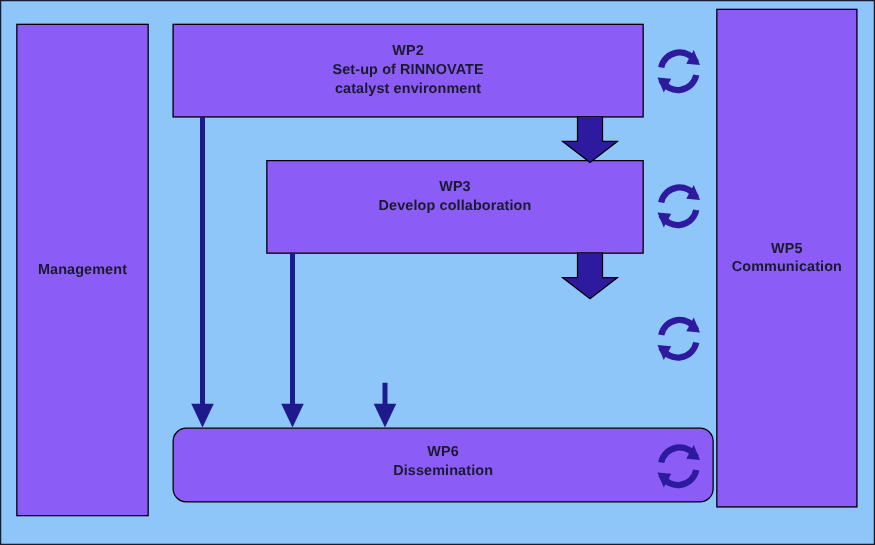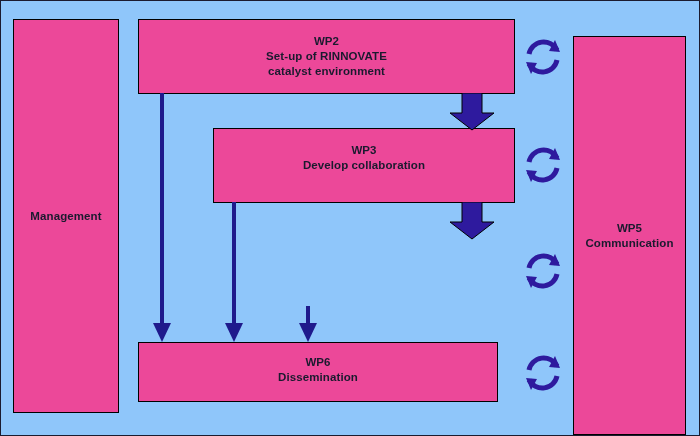--- a/index.html
+++ b/index.html
@@ -12,46 +12,46 @@
     width: 700px;
     height: 436px;
     background: var(--panel-blue, #8FC6FA);
     border: 1px solid #1b1b2f;
     box-sizing: border-box;
     overflow: hidden;
     font-family: "Liberation Sans", sans-serif;
   }
   .wpbox {
     position: absolute;
-    background: #ec4899;
+    background: #8b5cf6;
     border: 1px solid #000000;
     box-sizing: border-box;
     display: flex;
     align-items: center;
     justify-content: center;
     text-align: center;
     color: #1a1a2e;
     font-weight: bold;
     font-size: 11.5px;
     line-height: 15px;
     letter-spacing: 0.1px;
   }
   .wpbox .lines { width: 100%; padding: 0 6px; box-sizing: border-box; }
   .wpbox .line { display: block; white-space: nowrap; }
 
   
   #wp1 { left: 12px;  top: 18px;  width: 106px; height: 394px; }
   
-  #wp5 { left: 572px; top: 35px;  width: 113px; height: 399px; }
+  #wp5 { left: 572px; top: 6px;  width: 113px; height: 399px; }
 
   
   #wp2 { left: 137px; top: 18px;  width: 377px; height: 75px;  align-items: flex-start; padding-top: 14px; }
   #wp3 { left: 212px; top: 127px; width: 302px; height: 75px;  align-items: flex-start; padding-top: 14px; }
   #wp4 { left: 287px; top: 234px; width: 227px; height: 72px;  align-items: flex-start; padding-top: 14px; }
-  #wp6 { left: 137px; top: 341px; width: 360px; height: 60px;  align-items: flex-start; padding-top: 12px; }
+  #wp6 { left: 137px; top: 341px; width: 433px; height: 60px;  align-items: flex-start; padding-top: 12px; border-radius: 11px; }
 
   
   .mid-panel {
     position: absolute;
     left: 128px;
     top: 9px;
     width: 437px;
     height: 418px;
     background: #8FC6FA;
     box-sizing: border-box;

